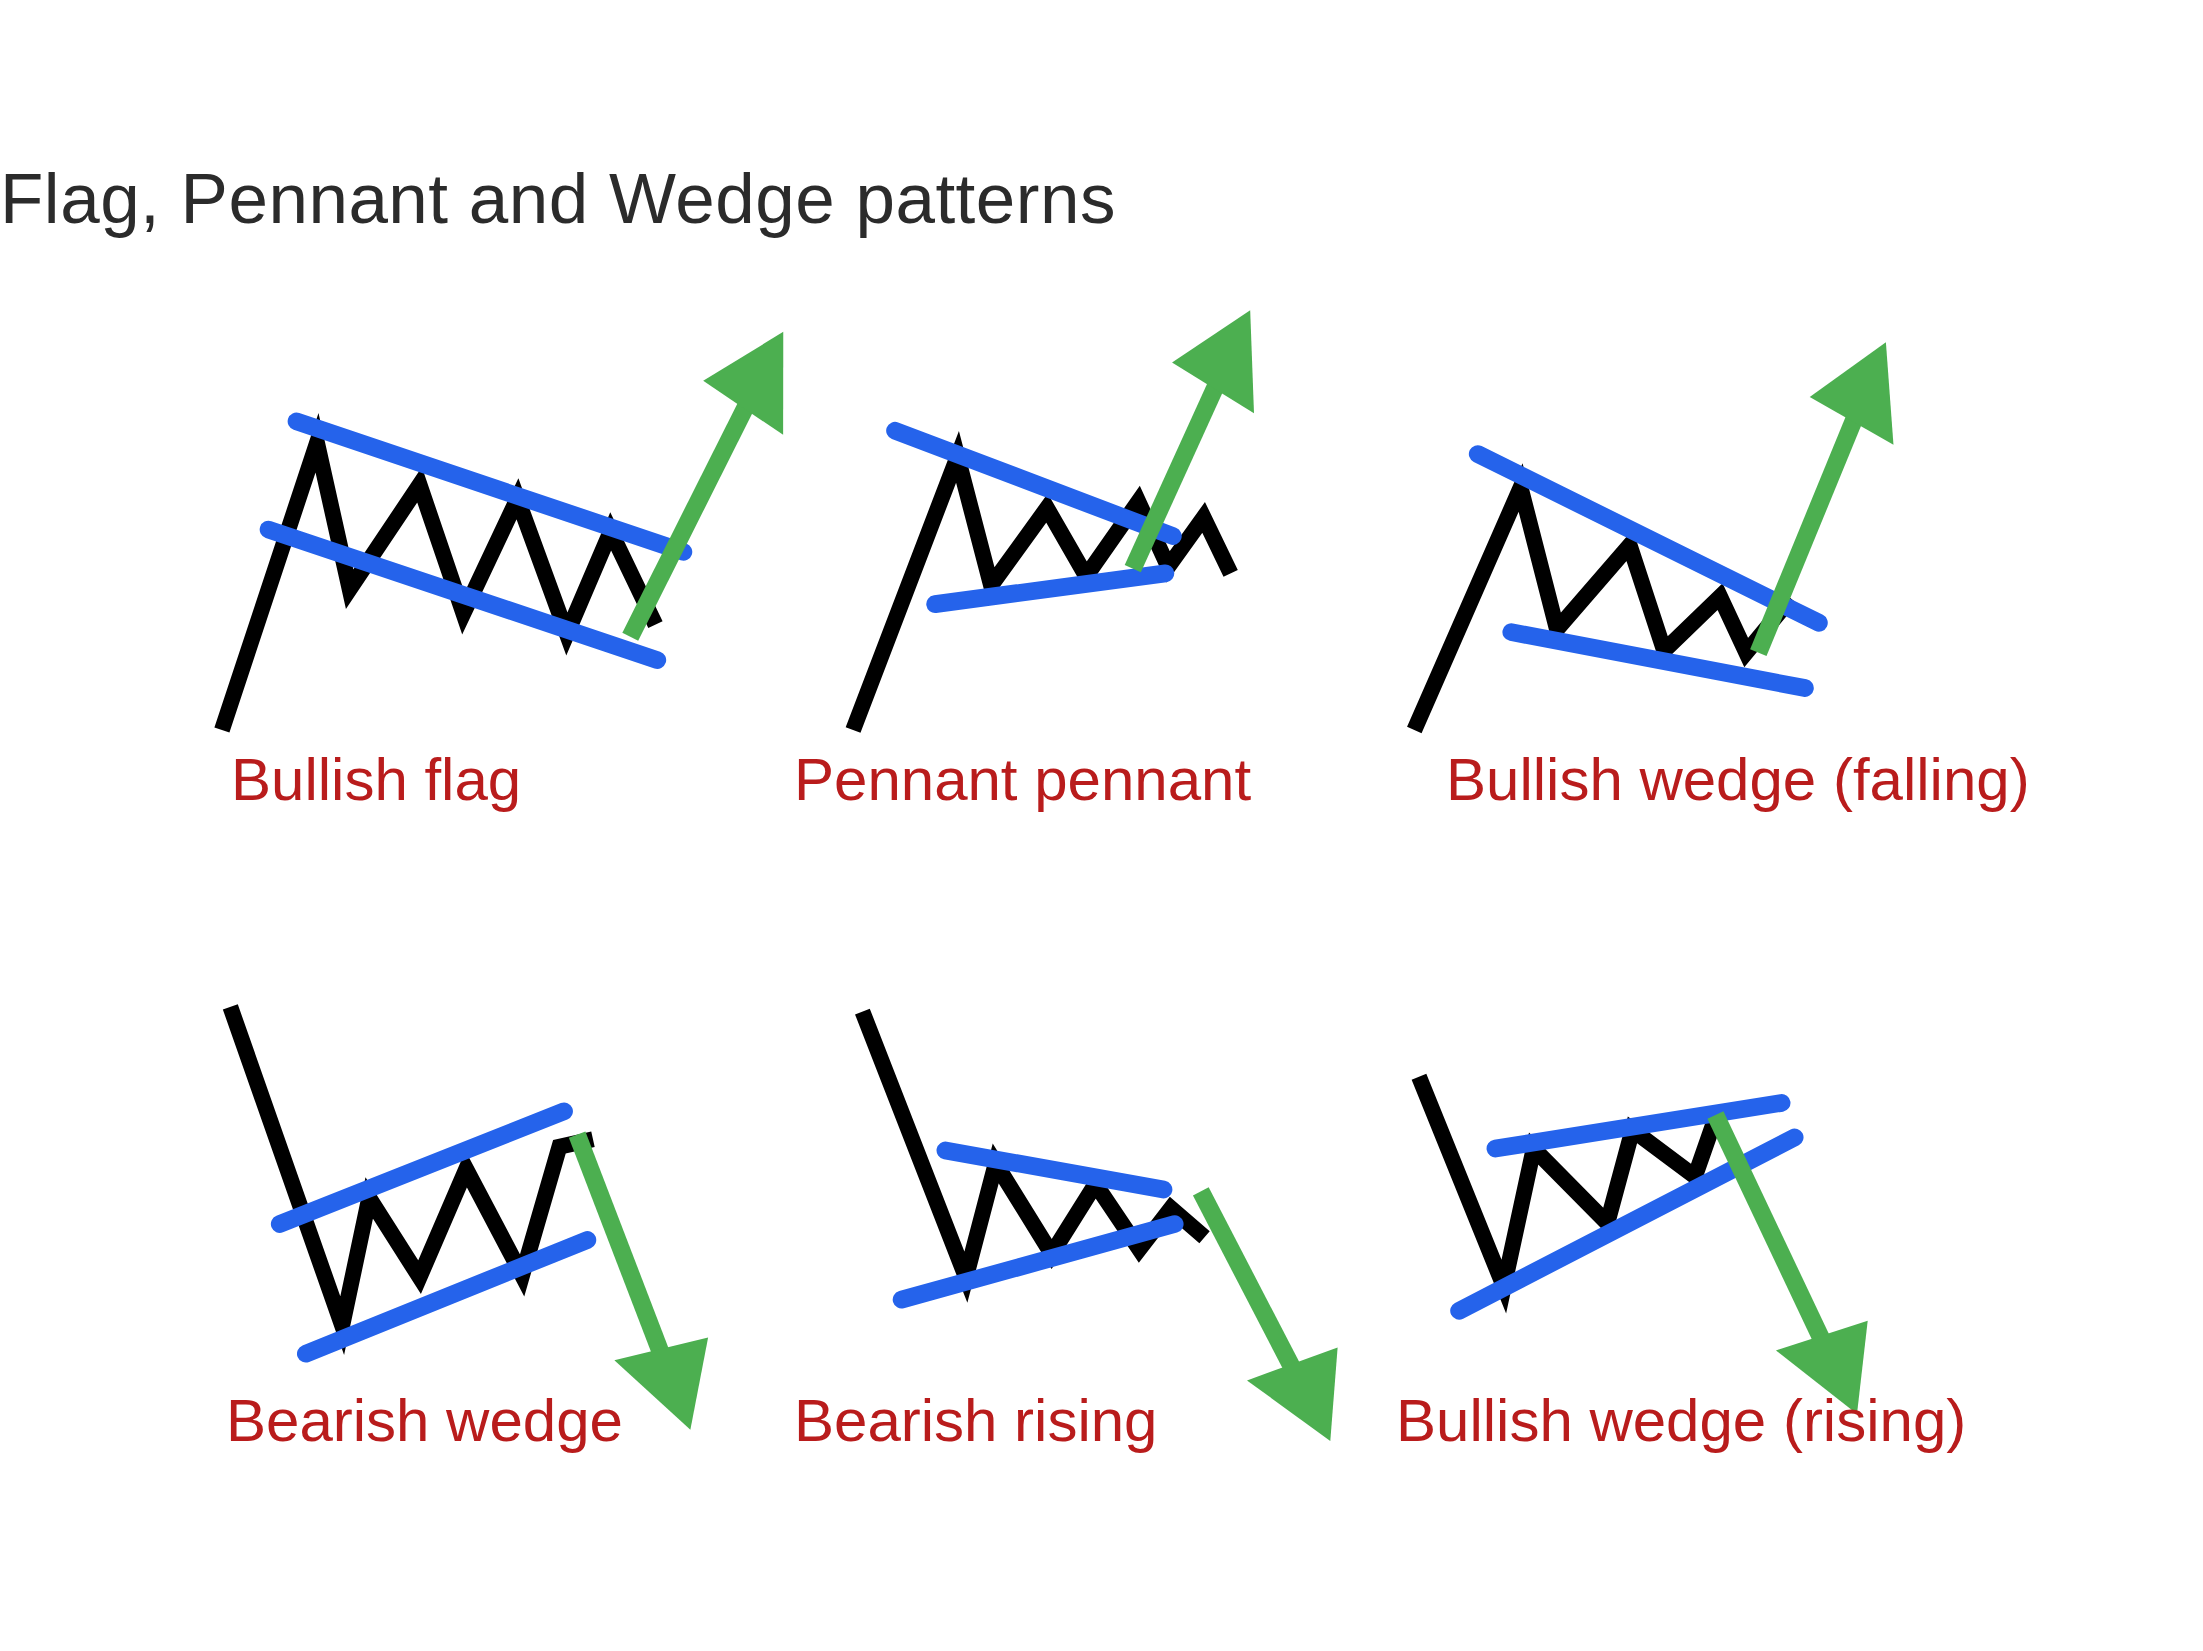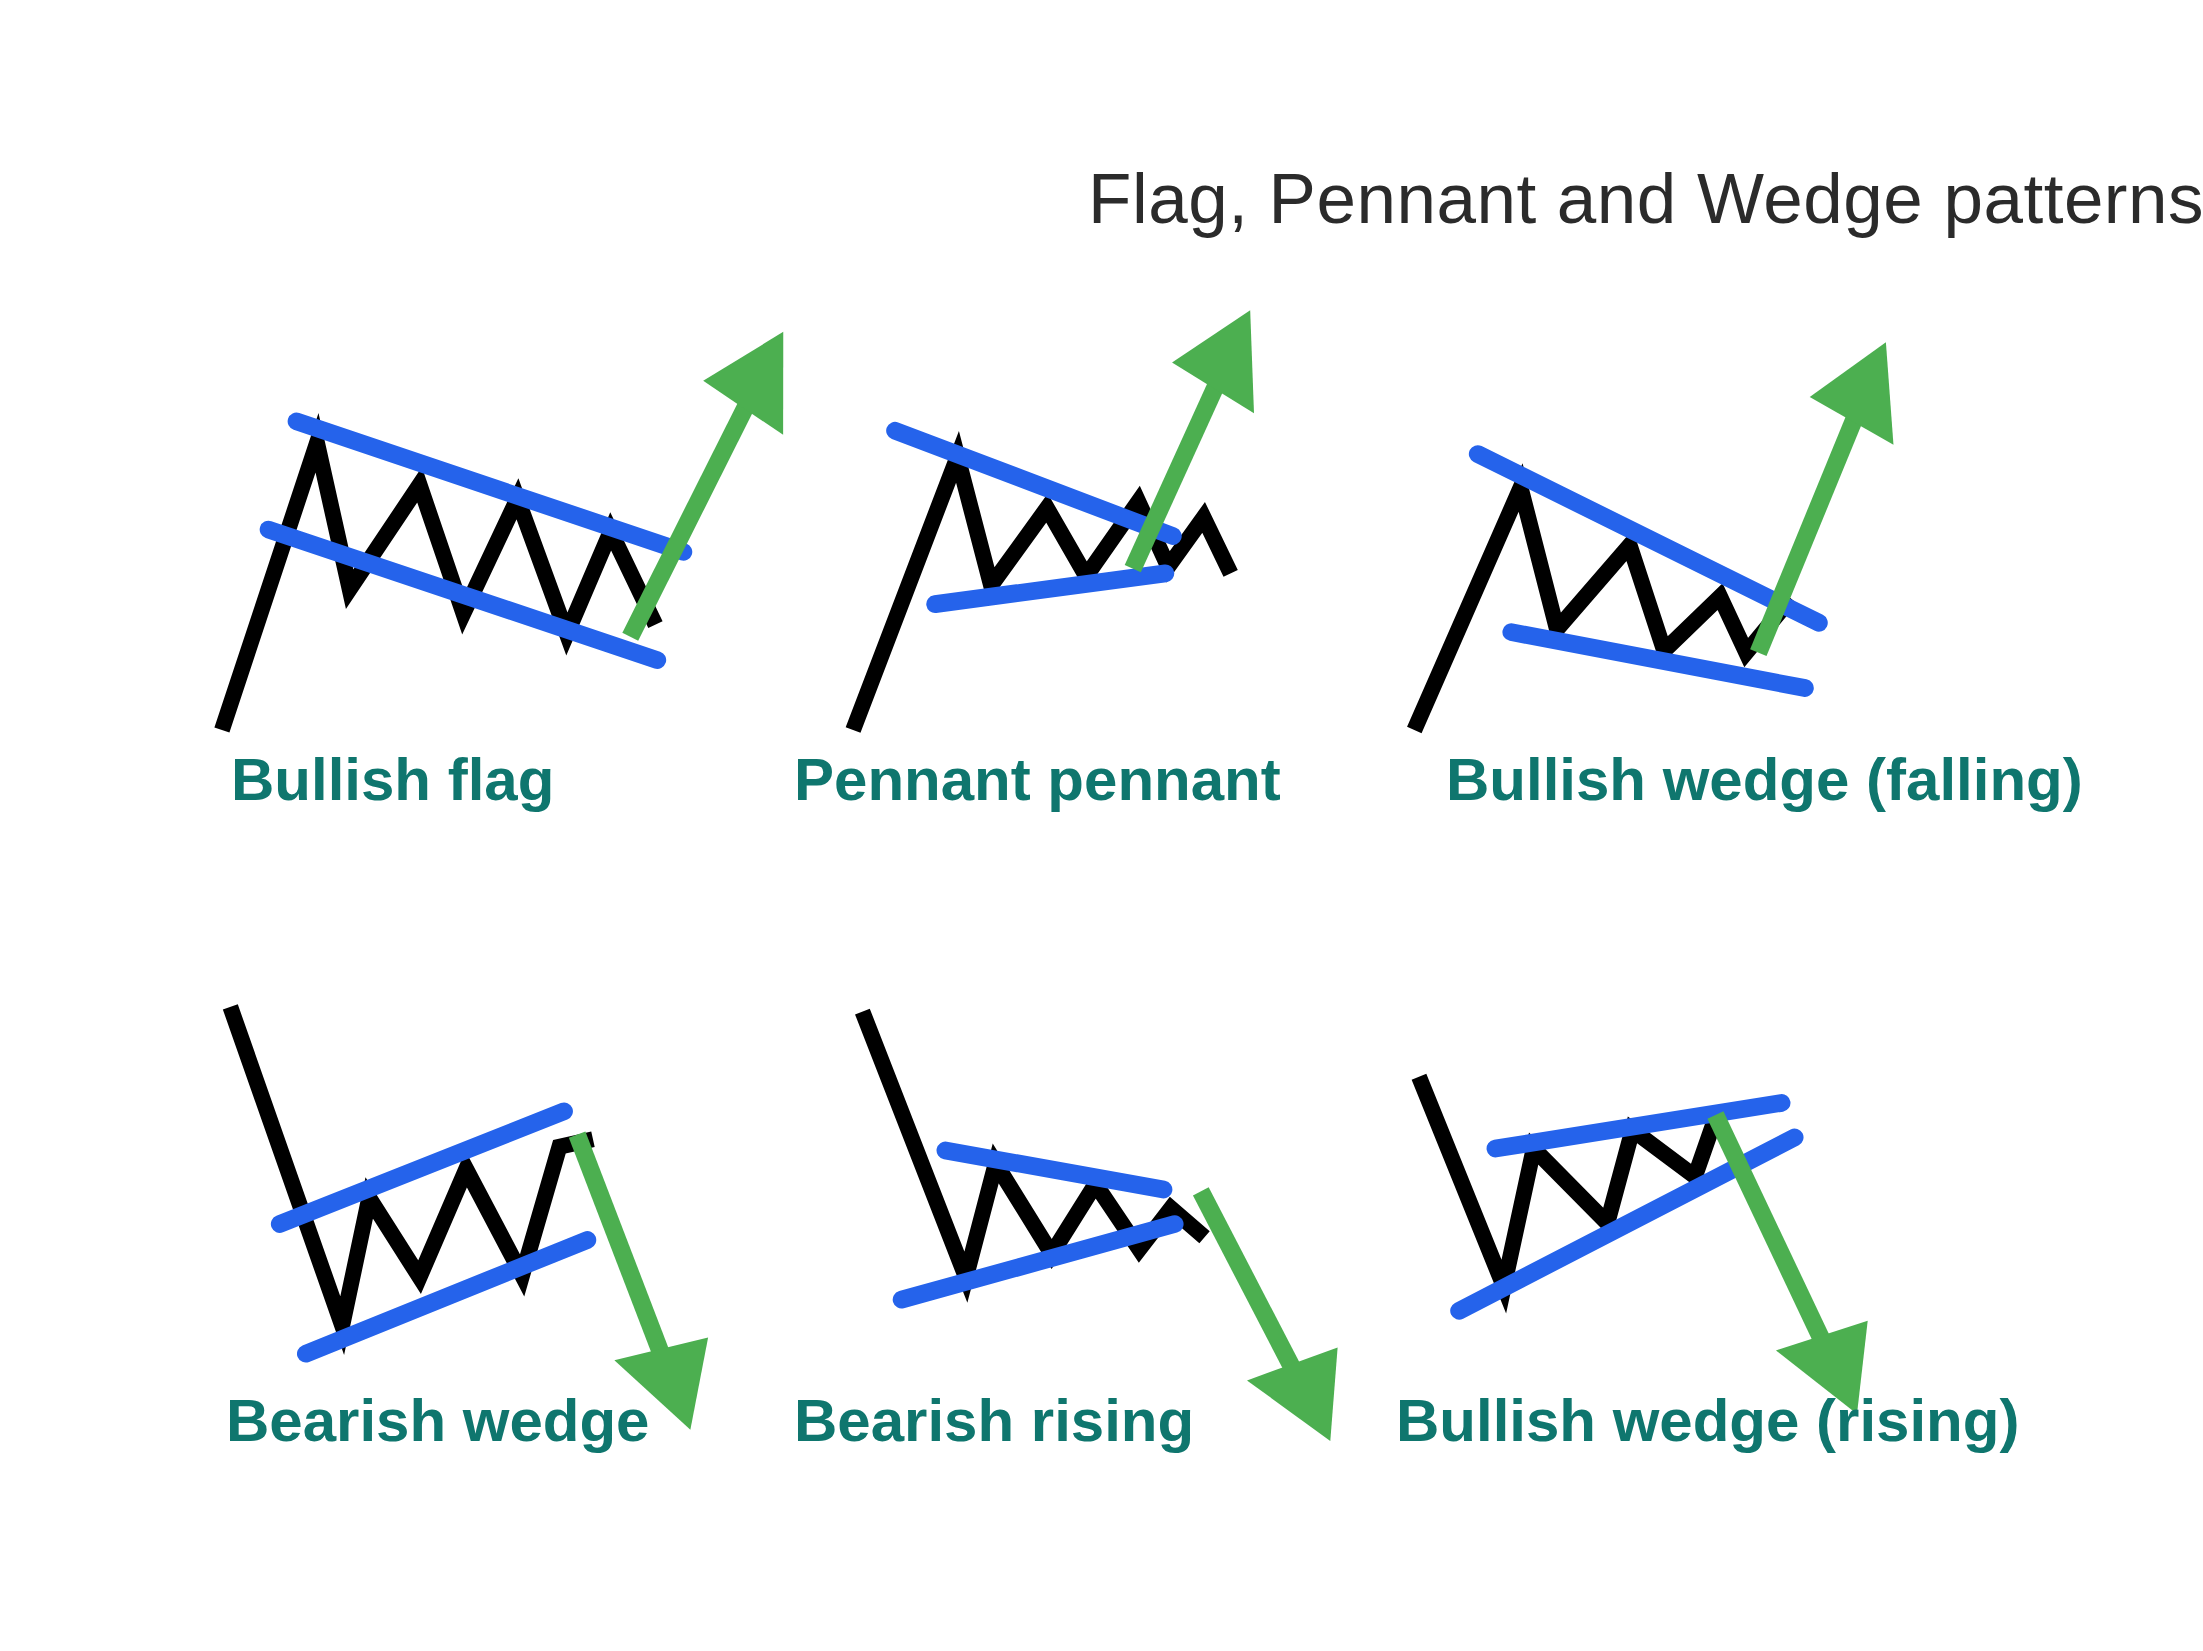--- a/index.html
+++ b/index.html
@@ -13,39 +13,39 @@
     font-family: "Liberation Sans", sans-serif;
     color: #2b2b2b;
     overflow: hidden;
     position: relative;
   }
   #page-title {
     position: absolute;
     top: 163px;
     left: 0;
     width: 2204px;
-    text-align: right;
+    text-align: left;
     font-size: 71px;
     font-weight: 400;
     color: #2b2b2b;
     letter-spacing: 0.5px;
     line-height: 1.0;
   }
   .board {
     position: absolute;
     top: 0;
     left: 0;
     width: 2204px;
     height: 1652px;
   }
   .cell-label {
     position: absolute;
     font-size: 60px;
-    font-weight: 700;
-    color: #0f766e;
+    font-weight: 400;
+    color: #b91c1c;
     white-space: nowrap;
     line-height: 1.0;
   }
   svg { display: block; }
 </style>
 </head>
 <body>
 
 <div id="page-title">Flag, Pennant and Wedge patterns</div>
 

